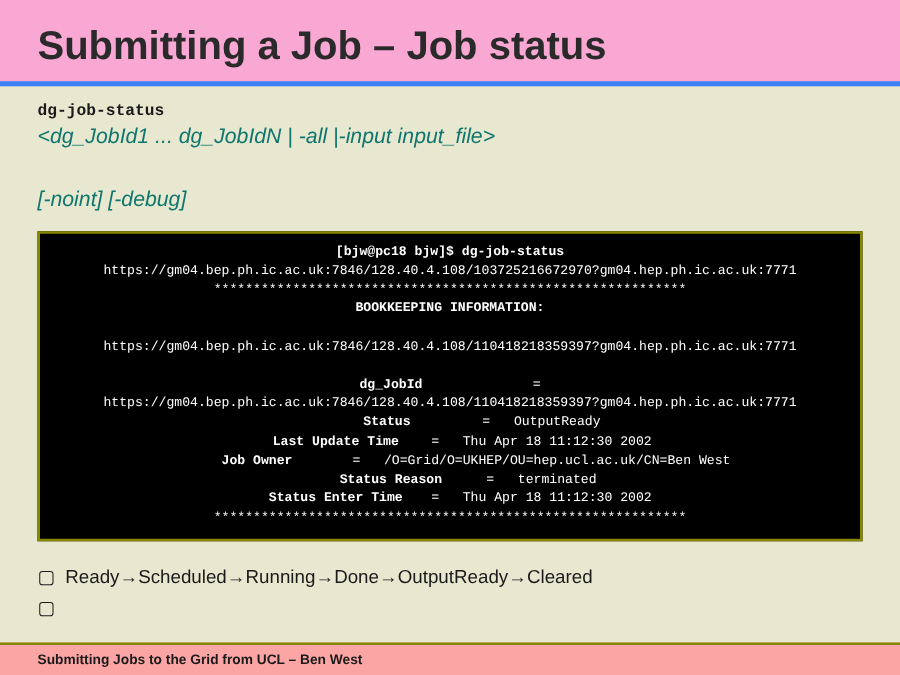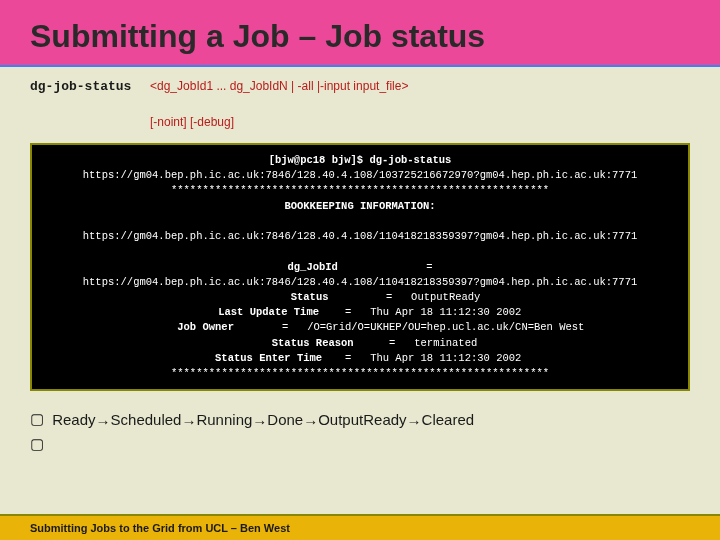--- a/index.html
+++ b/index.html
@@ -16,62 +16,63 @@
       width: 720px;
       height: 540px;
       background: #e8e8d0;
       display: flex;
       flex-direction: column;
       padding: 0;
       position: relative;
     }
 
     .title-area {
-      background: #ec4899;
+      background: #f9a8d4;
       padding: 18px 30px 10px 30px;
-      border-bottom: 2px solid #3b82f6;
+      border-bottom: 4px solid #3b82f6;
     }
 
     .title-text {
       font-size: 32px;
       font-weight: bold;
       color: #2a2a2a;
       font-family: Arial, Helvetica, sans-serif;
     }
 
     .content-area {
       flex: 1;
       padding: 10px 30px 0 30px;
       display: flex;
       flex-direction: column;
       gap: 8px;
     }
 
     .command-table {
       display: flex;
-      flex-direction: row;
+      flex-direction: column;
       gap: 0;
       margin-bottom: 4px;
       align-items: flex-start;
     }
 
     .cmd-label {
       font-size: 13px;
       font-weight: bold;
       color: #1a1a1a;
       min-width: 120px;
       font-family: 'Courier New', monospace;
       padding-top: 2px;
     }
 
     .cmd-syntax {
-      font-size: 12px;
-      color: #b91c1c;
+      font-size: 17px;
+      color: #0f766e;
       font-family: Arial, Helvetica, sans-serif;
       line-height: 1.5;
+      font-style: italic;
     }
 
     .terminal-box {
       background: #000000;
       border: 2px solid #888800;
       padding: 8px 10px;
       font-family: 'Courier New', monospace;
       font-size: 10.5px;
       color: #ffffff;
       line-height: 1.45;
@@ -104,21 +105,21 @@
 
     .bullet-text {
       font-size: 15px;
       color: #1a1a1a;
       line-height: 1.4;
     }
 
     .footer {
       border-top: 2px solid #888800;
       padding: 6px 30px;
-      background: #eab308;
+      background: #fca5a5;
       font-size: 11px;
       font-weight: bold;
       color: #1a1a1a;
       font-family: Arial, Helvetica, sans-serif;
     }
 
     .term-bold {
       font-weight: bold;
     }
   </style>

